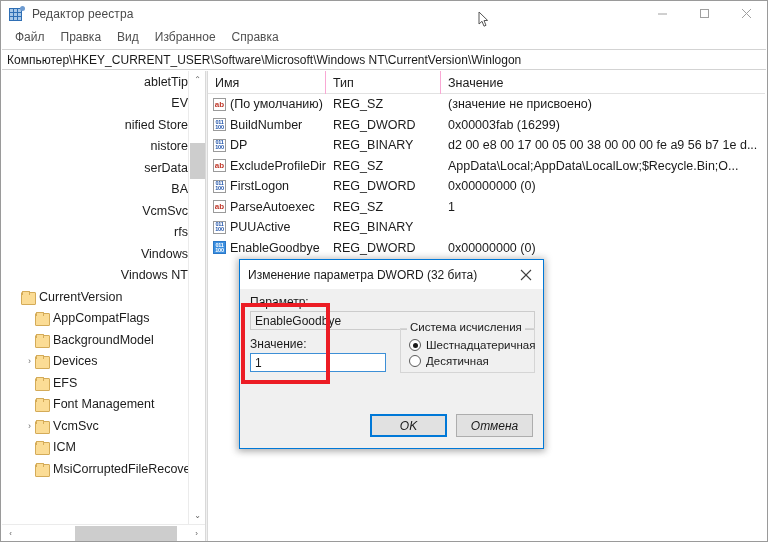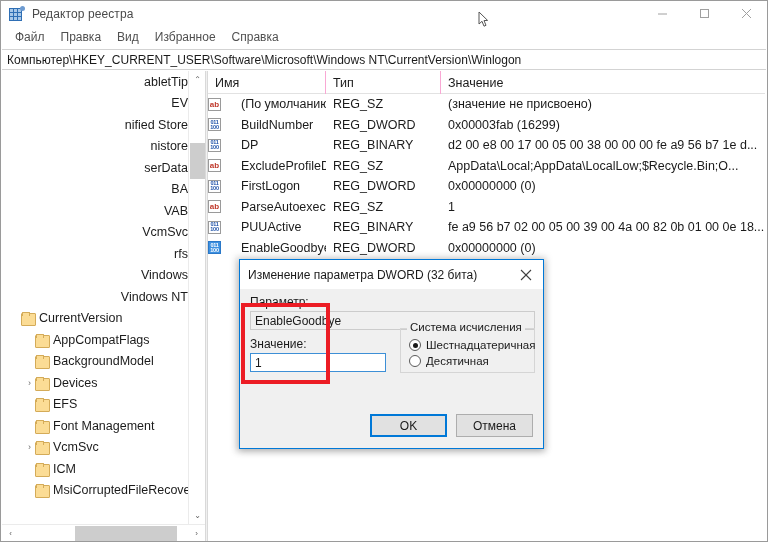--- a/index.html
+++ b/index.html
@@ -222,21 +222,21 @@
 
   .list-row {
     height: 20.5px;
     display: flex; align-items: center;
     font-size: 12.5px; color: #1b1b1b;
     white-space: nowrap;
   }
   .cell-name {
     width: 118px; flex: none;
     display: flex; align-items: center;
-    overflow: hidden; gap: 16px;
+    padding-left: 5px; overflow: hidden;
   }
   .cell-type { width: 115px; flex: none; padding-left: 7px; overflow: hidden; }
   .cell-val  { flex: 1; padding-left: 7px; overflow: hidden; }
 
   .vicon {
     width: 13px; height: 13px;
     flex: none; margin-right: 4px;
     border: 1px solid #9a9a9a;
     background: #ffffff;
     font-size: 6px; line-height: 5.5px;
@@ -343,21 +343,21 @@
   }
   .dlg-buttons {
     position: absolute; right: 10px; bottom: 12px;
     display: flex; gap: 9px;
   }
   .btn {
     width: 77px; height: 23px;
     font-size: 12px; color: #1a1a1a;
     background: #e1e1e1;
     border: 1px solid #adadad;
-    display: flex; align-items: center; justify-content: center;
+    display: flex; align-items: center; justify-content: center; font-style: italic;
   }
   .btn.default {
     border: 2px solid #0078d7;
     background: #e1e1e1;
   }
 
   
   .annot {
     position: absolute;
     left: 240px; top: 302px;
@@ -448,24 +448,20 @@
           <div class="tree-row ind0">
             <span class="tw"></span>
             <span class="lbl">serData</span>
           </div>
           <div class="tree-row ind0">
             <span class="tw"></span>
             <span class="lbl">BA</span>
           </div>
           <div class="tree-row ind0">
             <span class="tw"></span>
-            <span class="lbl">VAB</span>
-          </div>
-          <div class="tree-row ind0">
-            <span class="tw"></span>
             <span class="lbl">VcmSvc</span>
           </div>
           <div class="tree-row ind0">
             <span class="tw"></span>
             <span class="lbl">rfs</span>
           </div>
           <div class="tree-row ind0">
             <span class="tw"></span>
             <span class="lbl">Vindows</span>
           </div>
@@ -610,21 +606,20 @@
           </div>
           <div class="list-row">
             <div class="cell-name">
               <span class="vicon num">
                 <span>011</span>
                 <span>100</span>
               </span>
               <span>PUUActive</span>
             </div>
             <div class="cell-type">REG_BINARY</div>
-            <div class="cell-val">fe a9 56 b7 02 00 05 00 39 00 4a 00 82 0b 01 00 0e 18...</div>
           </div>
           <div class="list-row">
             <div class="cell-name">
               <span class="vicon num sel-ic">
                 <span>011</span>
                 <span>100</span>
               </span>
               <span>EnableGoodbye</span>
             </div>
             <div class="cell-type">REG_DWORD</div>

